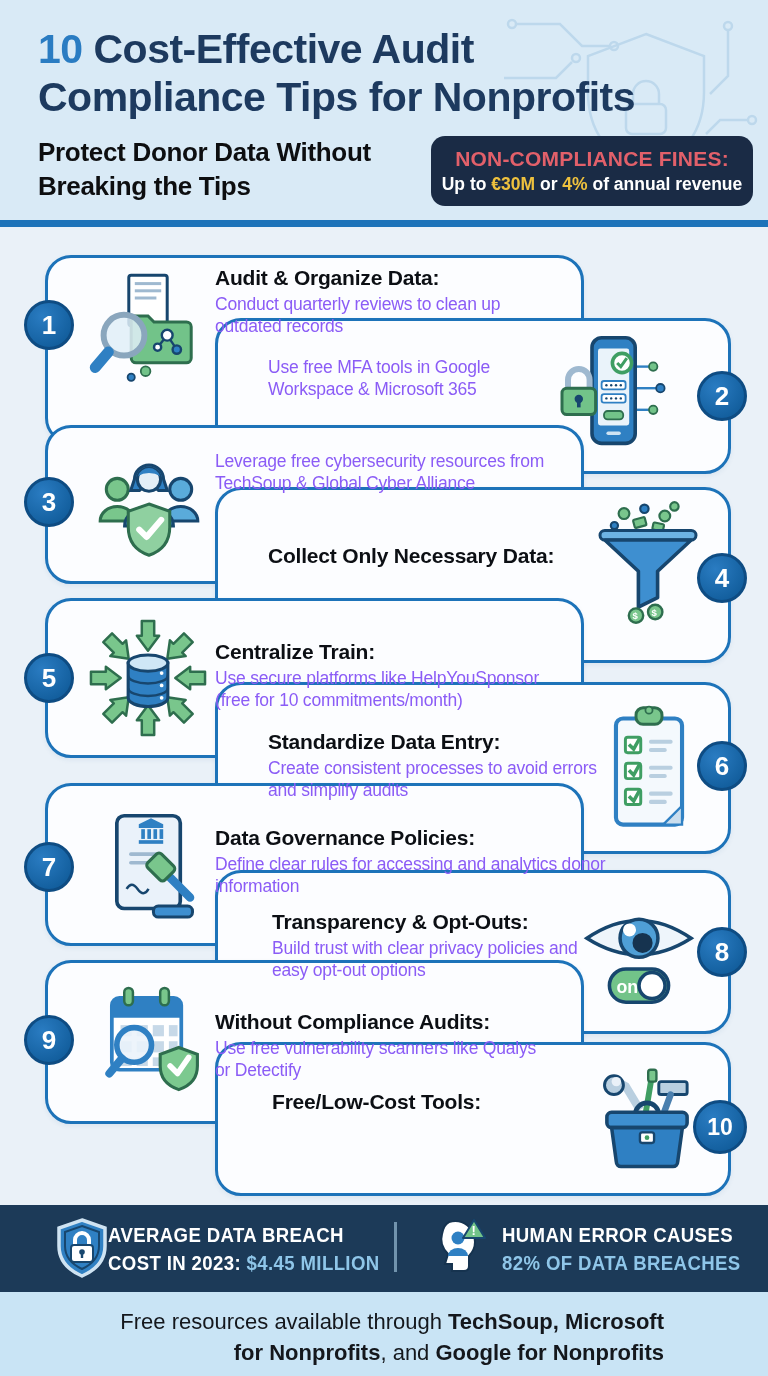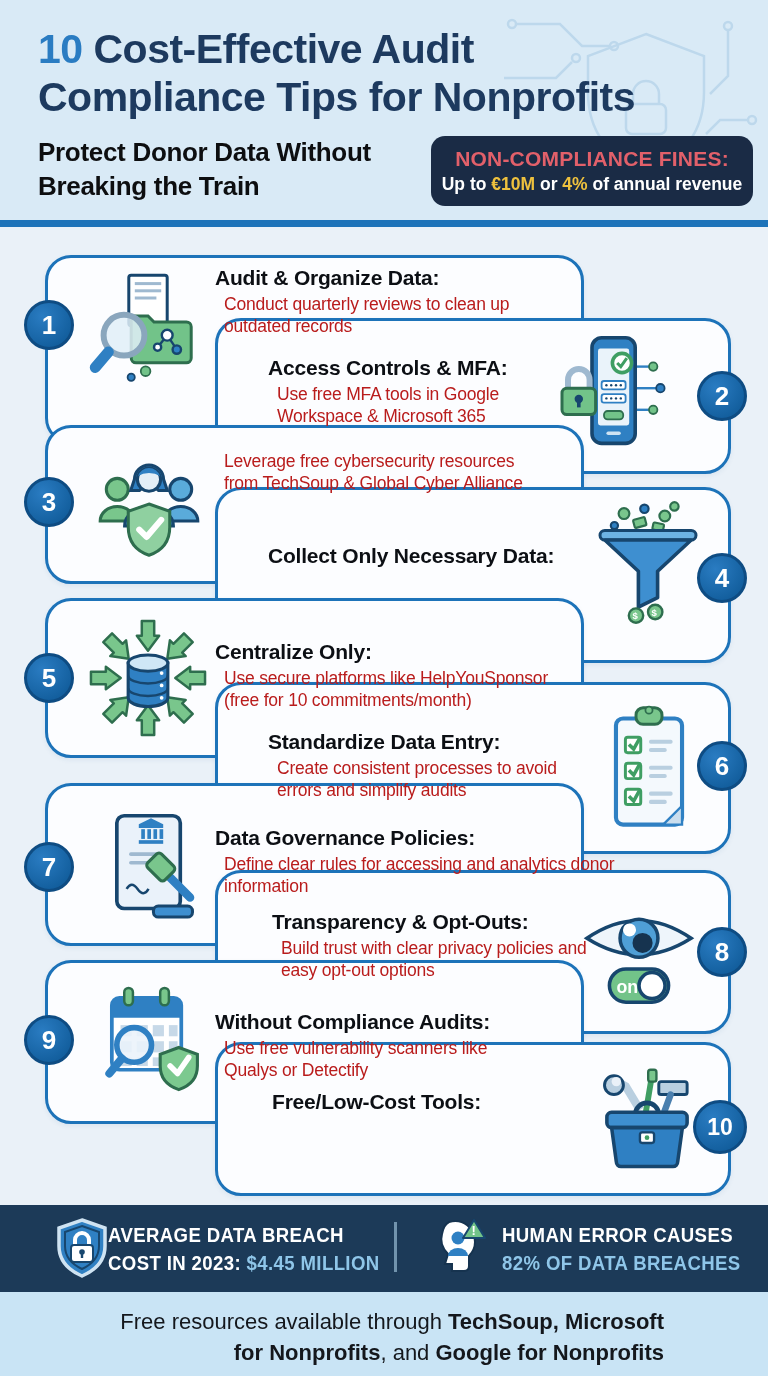--- a/index.html
+++ b/index.html
@@ -26,21 +26,21 @@
   .num{width:50px;height:50px;border-radius:50%;z-index:40;
        background:radial-gradient(circle at 35% 30%, #2a7cc2, #135f9e 75%);
        border:3px solid #0e4c83;color:#fff;font-size:26px;font-weight:700;
        display:flex;align-items:center;justify-content:center;box-sizing:border-box;}
   .num.wide{width:54px;height:54px;font-size:23px;}
   .icon{z-index:35;}
   .icon svg{display:block;width:100%;height:100%;}
   .tiptext{z-index:30;}
   .tip-title{font-size:21px;font-weight:700;color:#0c0f14;letter-spacing:-0.2px;
              white-space:nowrap;margin-bottom:3px;}
-  .tip-body{font-size:17.5px;color:#b91c1c;line-height:1.28;letter-spacing:-0.2px;margin-left:9px;}
+  .tip-body{font-size:17.5px;color:#8b5cf6;line-height:1.28;letter-spacing:-0.2px;}
   
   .stats-bg{left:0;top:1205px;width:768px;height:87px;background:#1c3a58;z-index:6;}
   .stat-text{z-index:8;font-weight:700;font-size:20px;line-height:1.38;color:#fff;
              letter-spacing:.4px;transform:scaleX(.93);transform-origin:left top;white-space:nowrap;}
   .stat-text .hl{color:#8fc6e9;}
   .stat-divider{left:394px;top:1222px;width:3px;height:50px;background:rgba(160,195,220,.65);z-index:8;}
   
   .footer-bg{left:0;top:1292px;width:768px;height:84px;background:#c9e4f5;}
   .footer-text{left:104px;top:1306px;width:560px;text-align:right;font-size:22px;
                line-height:1.42;color:#14171c;z-index:7;}
@@ -72,26 +72,26 @@
   </g>
 </svg>
 
 <div class="abs main-title">
   <span class="accent">10</span><span> Cost-Effective Audit</span><br>
   <span>Compliance Tips for Nonprofits</span>
 </div>
 
 <div class="abs subtitle">
   <span>Protect Donor Data Without</span><br>
-  <span>Breaking the Train</span>
+  <span>Breaking the Tips</span>
 </div>
 
 <div class="abs badge">
   <div class="badge-heading">NON-COMPLIANCE FINES:</div>
-  <div class="badge-line2"><span>Up to </span><span class="gold">€10M</span><span> or </span><span class="gold">4%</span><span> of annual revenue</span></div>
+  <div class="badge-line2"><span>Up to </span><span class="gold">€30M</span><span> or </span><span class="gold">4%</span><span> of annual revenue</span></div>
 </div>
 
 <div class="abs divider"></div>
 
 <div class="abs card" style="left:45px;top:255px;width:533px;height:183px;z-index:1"></div>
 <div class="abs card" style="left:215px;top:318px;width:510px;height:150px;z-index:2"></div>
 <div class="abs card" style="left:45px;top:425px;width:533px;height:153px;z-index:3"></div>
 <div class="abs card" style="left:215px;top:487px;width:510px;height:170px;z-index:4"></div>
 <div class="abs card" style="left:45px;top:598px;width:533px;height:154px;z-index:5"></div>
 <div class="abs card" style="left:215px;top:682px;width:510px;height:166px;z-index:6"></div>
@@ -109,31 +109,30 @@
 <div class="abs num" style="left:24px;top:842px">7</div>
 <div class="abs num" style="left:697px;top:927px">8</div>
 <div class="abs num" style="left:24px;top:1015px">9</div>
 <div class="abs num wide" style="left:693px;top:1100px">10</div>
 
 <div class="abs tiptext" style="left:215px;top:266px;width:340px">
   <div class="tip-title">Audit &amp; Organize Data:</div>
   <div class="tip-body">Conduct quarterly reviews to clean up outdated records</div>
 </div>
 <div class="abs tiptext" style="left:268px;top:356px;width:300px">
-  <div class="tip-title">Access Controls &amp; MFA:</div>
   <div class="tip-body">Use free MFA tools in Google Workspace &amp; Microsoft 365</div>
 </div>
 <div class="abs tiptext" style="left:215px;top:450px;width:335px">
   <div class="tip-body">Leverage free cybersecurity resources from TechSoup &amp; Global Cyber Alliance</div>
 </div>
 <div class="abs tiptext" style="left:268px;top:544px;width:322px">
   <div class="tip-title">Collect Only Necessary Data:</div>
 </div>
 <div class="abs tiptext" style="left:215px;top:640px;width:362px">
-  <div class="tip-title">Centralize Only:</div>
+  <div class="tip-title">Centralize Train:</div>
   <div class="tip-body">Use secure platforms like HelpYouSponsor (free for 10 commitments/month)</div>
 </div>
 <div class="abs tiptext" style="left:268px;top:730px;width:332px">
   <div class="tip-title">Standardize Data Entry:</div>
   <div class="tip-body">Create consistent processes to avoid errors and simplify audits</div>
 </div>
 <div class="abs tiptext" style="left:215px;top:826px;width:402px">
   <div class="tip-title">Data Governance Policies:</div>
   <div class="tip-body">Define clear rules for accessing and analytics donor information</div>
 </div>

